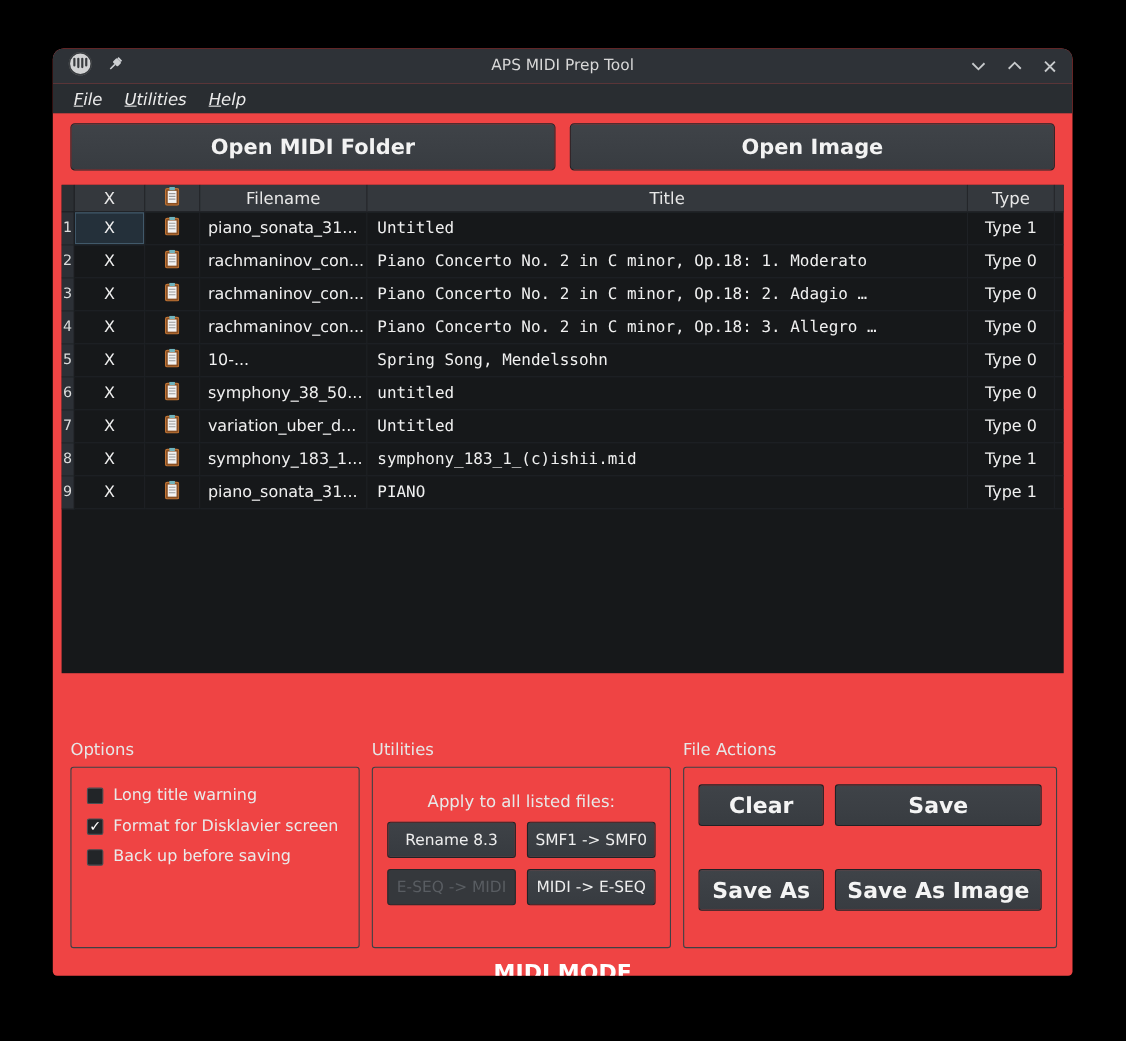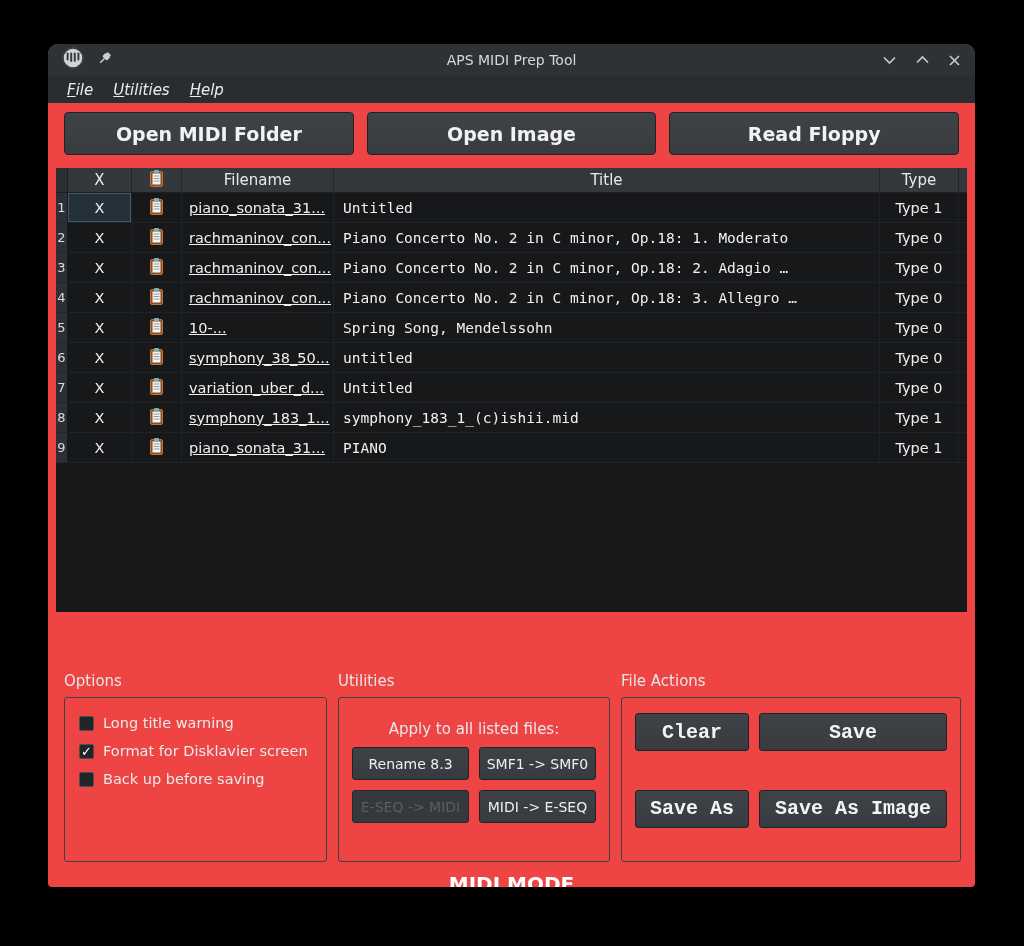--- a/index.html
+++ b/index.html
@@ -35,21 +35,21 @@
   .thead .corner { background:#2b2f33; border-right:1px solid #1d1f22; border-bottom:1px solid #1d1f22; }
   .thead .hfill { background:#34383d; border-bottom:1px solid #1d1f22; }
   .drow { height:30px; }
   .cell { color:#f0f0f0; font-size:14.5px; display:flex; align-items:center;
           border-right:1px solid #1e2125; border-bottom:1px solid #1f2226; }
   .cell-num { background:#2c3036; color:#dcdcdc; font-size:13px; justify-content:center;
               border-right:1px solid #17191b; border-bottom:1px solid #24272b; }
   .cell-remove { justify-content:center; }
   .cell-remove.selected { background:#24303a; box-shadow:inset 0 0 0 1px #41596a; }
   .cell-clip { justify-content:center; }
-  .cell-filename { padding-left:7px;text-decoration:underline; }
+  .cell-filename { padding-left:7px; }
   .cell-title { padding-left:9px; font-family:"DejaVu Sans Mono","Liberation Mono",monospace; font-size:14.5px; }
   .cell-type { justify-content:center; }
   .cell-fill { border-right:none; border-bottom:1px solid #1f2226; }
 
   
   .groups { display:flex; gap:11px; margin:60px 14px 0 16px; }
   .group-label { color:#e6e6e6; font-size:15px; margin-bottom:7px; }
   .group-box { border:1px solid #3e4145; border-radius:3px; height:165px; }
   .g-options { width:263px; }
   .g-utilities { width:272px; }
@@ -62,21 +62,21 @@
   .chk-label { color:#eaeaea; font-size:14.5px; }
 
   .util-box { padding:20px 13px; }
   .util-caption { color:#e8e8e8; font-size:15px; text-align:center; margin-top:2px; }
   .util-grid { margin-top:9px; display:grid; grid-template-columns:1fr 1fr; gap:10px; }
   .util-btn { height:33px; background:linear-gradient(#3e4247,#373b40); border:1px solid #202226;
               border-radius:3px; color:#eeeeee; font-size:14px;
               display:flex; align-items:center; justify-content:center; }
   .util-btn.disabled { color:#595d62; background:#35383c; border-color:#26282b; }
 
-  .act-box { padding:15px 13px; display:grid; grid-template-columns:114px 1fr; gap:20px 10px;font-family:Liberation Mono, monospace; }
+  .act-box { padding:15px 13px; display:grid; grid-template-columns:114px 1fr; gap:20px 10px; }
   .act-btn { height:38px; background:linear-gradient(#3f4348,#383c41); border:1px solid #202226;
              border-radius:3px; color:#f4f4f4; font-weight:bold; font-size:20px;
              display:flex; align-items:center; justify-content:center; }
 
   .statusbar { margin-top:10px; text-align:center; color:#ffffff; font-weight:bold; font-size:20px; }
 </style>
 </head>
 <body>
 
 <div class="window">
@@ -127,21 +127,20 @@
 
   <div class="menubar">
     <span class="menu-item">File</span>
     <span class="menu-item">Utilities</span>
     <span class="menu-item">Help</span>
   </div>
 
   <div class="toolbar">
     <div class="big-btn">Open MIDI Folder</div>
     <div class="big-btn">Open Image</div>
-    <div class="big-btn">Read Floppy</div>
   </div>
 
   <div class="table">
     <div class="trow thead">
       <div class="corner"></div>
       <div class="hcell">X</div>
       <div class="hcell">
         <span>
           <svg width="13" height="17" viewBox="0 0 13 17">
             <rect x="0.5" y="1.5" width="12" height="15" rx="1.5" fill="#8a4f22" stroke="#bf7334" stroke-width="1"></rect>

